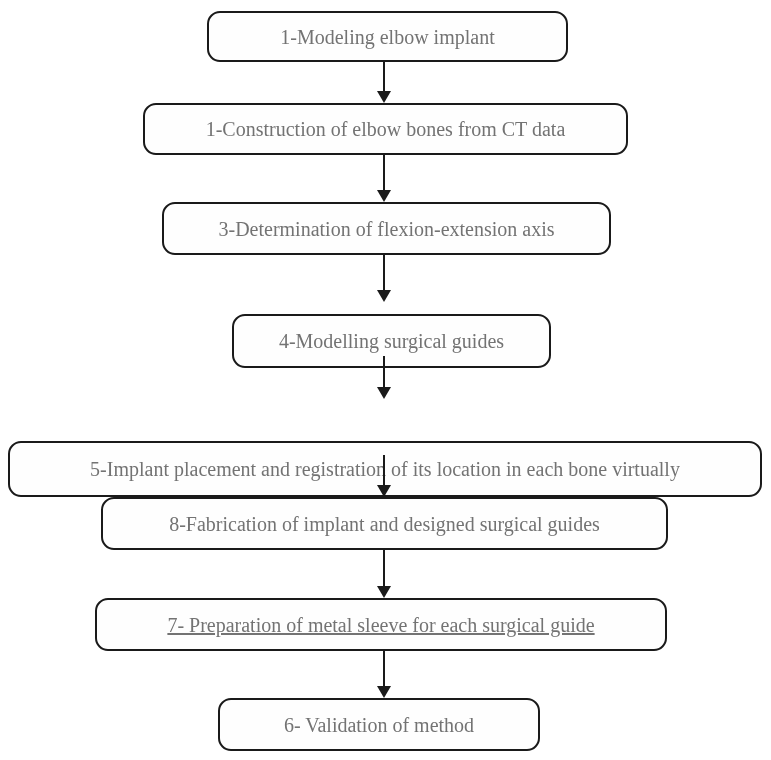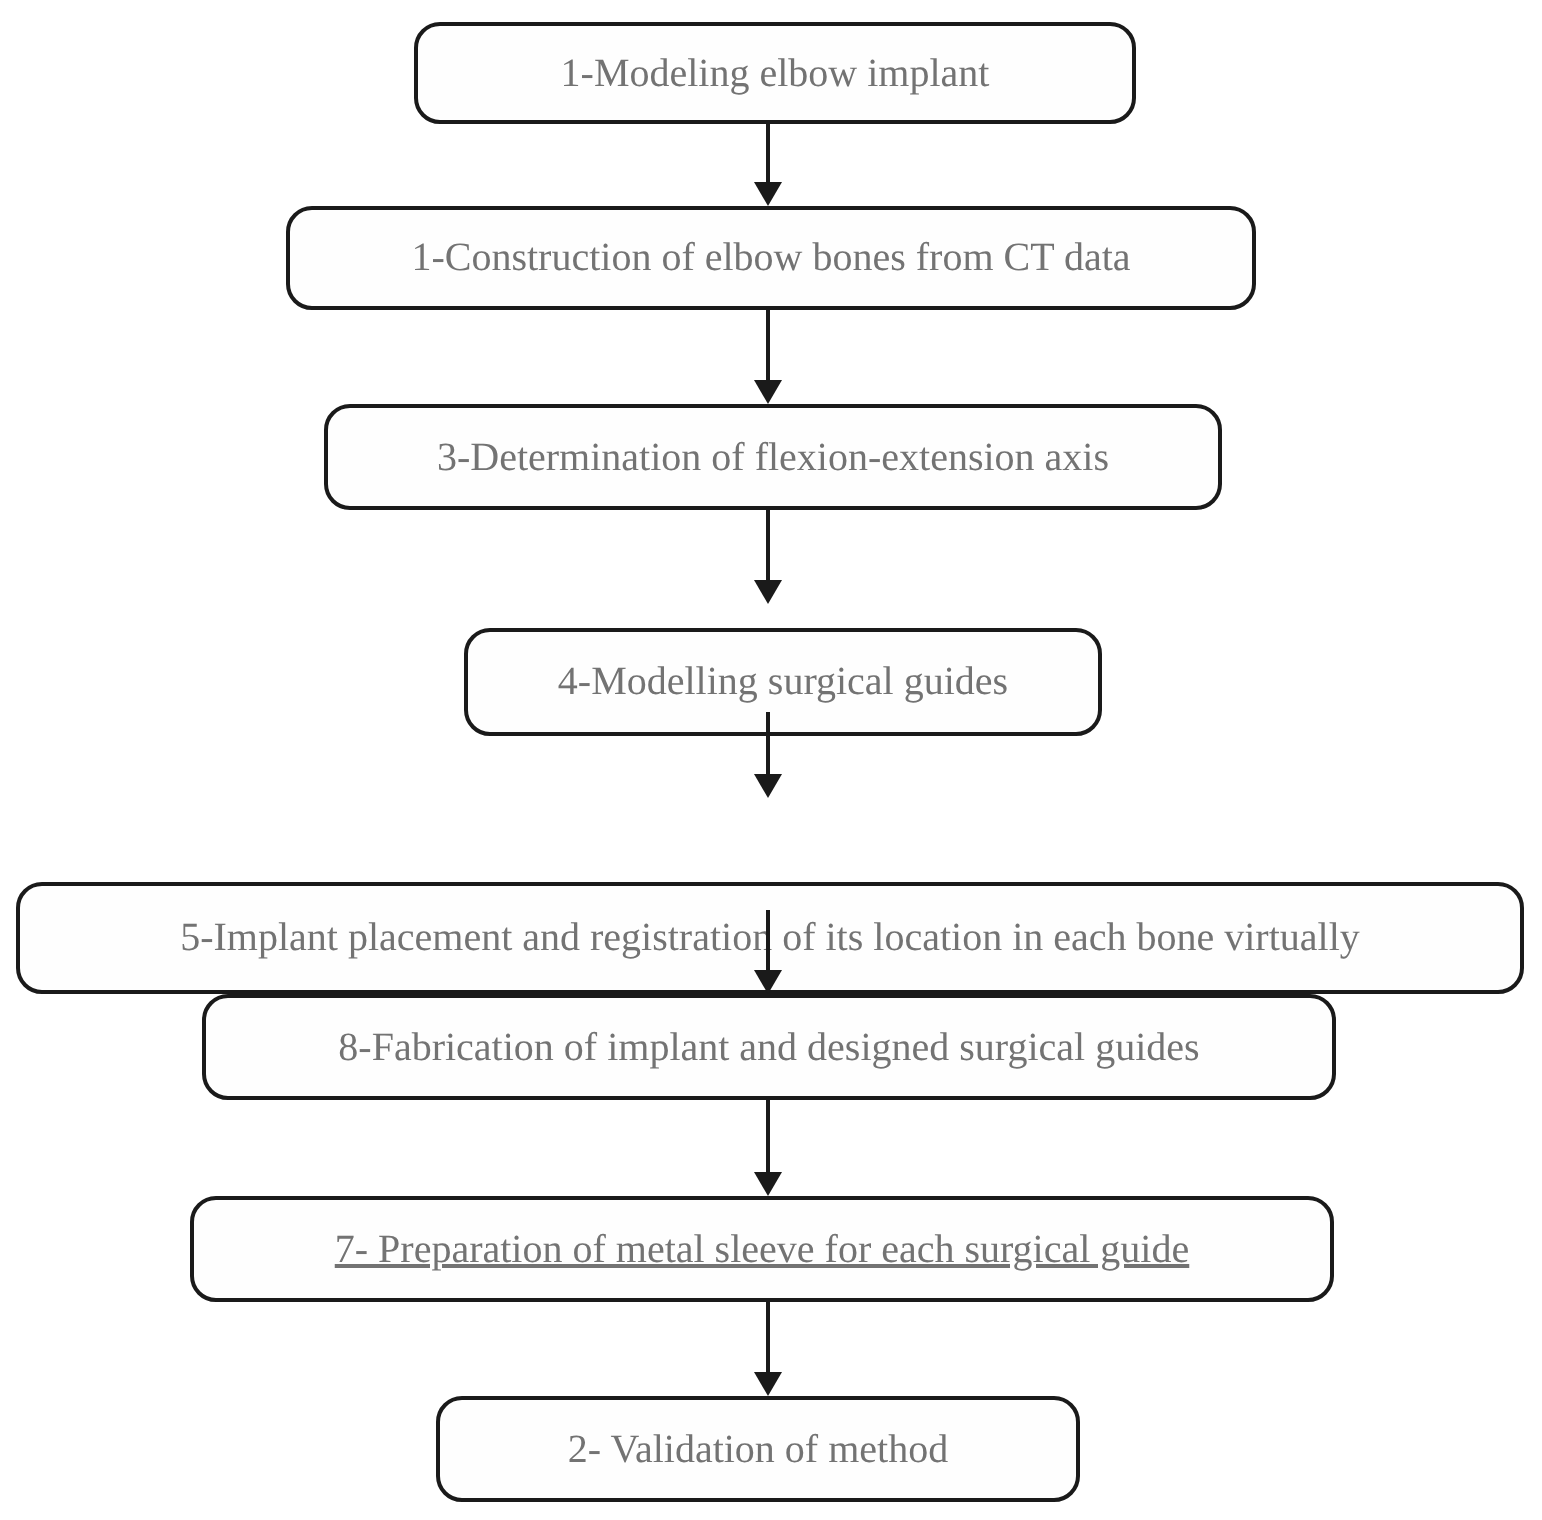--- a/index.html
+++ b/index.html
@@ -125,16 +125,16 @@
 
   <div class="box b7">
     <span>7- Preparation of metal sleeve for each surgical guide</span>
   </div>
   <div class="arrow a7">
     <div class="line"></div>
     <div class="head"></div>
   </div>
 
   <div class="box b8">
-    <span>2- Validation of method</span>
+    <span>6- Validation of method</span>
   </div>
 
 </div>
 
 </body></html>

